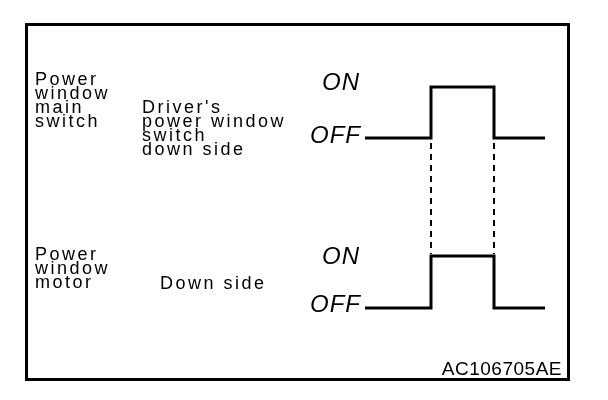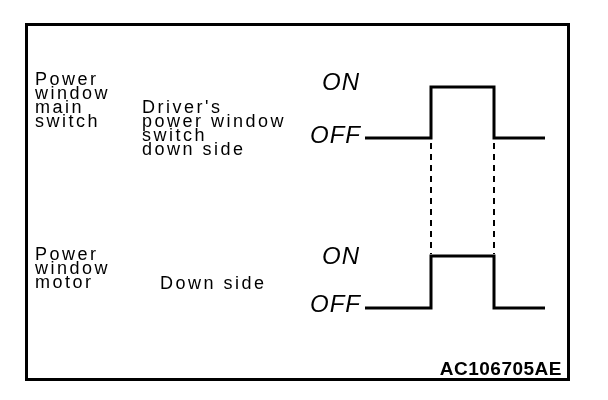--- a/index.html
+++ b/index.html
@@ -36,21 +36,21 @@
     line-height: 24px;
     letter-spacing: 1px;
     white-space: nowrap;
     font-style: italic;
   }
   .figid {
     position: absolute;
     right: 46px; top: 359px;
     font-size: 19px;
     line-height: 19px;
-    font-weight: bold;
+    font-weight: normal;
     letter-spacing: 0.5px;
     white-space: nowrap;
   }
 </style>
 </head>
 <body>
 
 <div class="canvas">
 
   <div class="frame"></div>

